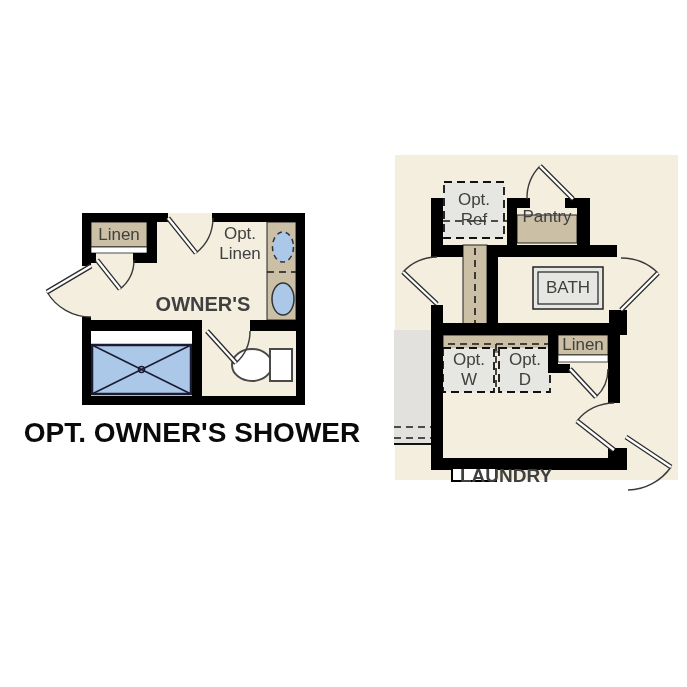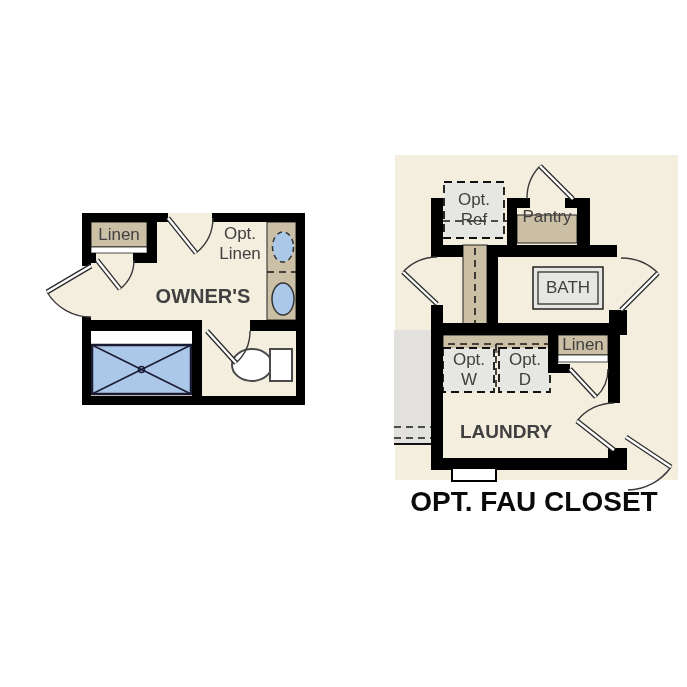--- a/index.html
+++ b/index.html
@@ -18,22 +18,22 @@
   .arc{fill:none;stroke:#3a3a3a;stroke-width:1.4;}
   .leaf1{stroke:#2b2b2b;stroke-width:5;}
   .leaf2{stroke:#ffffff;stroke-width:2.4;}
   .dash{stroke:#1a1a1a;stroke-width:1.6;fill:none;stroke-dasharray:7 5;}
   .dashbox{stroke:#111;stroke-width:1.8;stroke-dasharray:8 5;}
   .navy{stroke:#1b1b33;}
   .fix{fill:#ffffff;stroke:#4a4a4a;stroke-width:2;}
   
   .lbl{position:absolute;transform:translate(-50%,-50%);text-align:center;color:#404040;white-space:nowrap;}
   .small{font-size:17px;line-height:20px;}
-  .roomname{font-weight:bold;font-size:20px;line-height:22px;}
-  .laundryname{font-weight:bold;font-size:19px;}
+  .roomname{font-weight:bold;font-size:20px;line-height:22px;margin-top:8px;}
+  .laundryname{font-weight:bold;font-size:19px;margin-top:44px;}
   .title{font-weight:bold;font-size:28px;color:#0a0a0a;}
   .lbl span{display:block;}
 </style>
 </head>
 <body>
 
 <div class="canvas">
 
 <svg width="687" height="687" viewBox="0 0 687 687">
 
@@ -188,32 +188,32 @@
 </svg>
 
 <div class="lbl small" style="left:119px;top:235px">Linen</div>
 <div class="lbl small" style="left:240px;top:244px">
   <span>Opt.</span>
   <span>Linen</span>
 </div>
 <div class="lbl roomname" style="left:203px;top:296px">
   <span>OWNER'S</span>
 </div>
+<div class="lbl title" style="left:192px;top:433px">OPT. OWNER'S SHOWER</div>
 
 <div class="lbl small" style="left:474px;top:210px">
   <span>Opt.</span>
   <span>Ref</span>
 </div>
 <div class="lbl small" style="left:547px;top:217px">Pantry</div>
 <div class="lbl small" style="left:568px;top:288px">BATH</div>
 <div class="lbl small" style="left:583px;top:345px">Linen</div>
 <div class="lbl small" style="left:469px;top:370px">
   <span>Opt.</span>
   <span>W</span>
 </div>
 <div class="lbl small" style="left:525px;top:370px">
   <span>Opt.</span>
   <span>D</span>
 </div>
 <div class="lbl laundryname" style="left:506px;top:432px">LAUNDRY</div>
-<div class="lbl title" style="left:534px;top:502px">OPT. FAU CLOSET</div>
 
 </div>
 
 </body></html>

